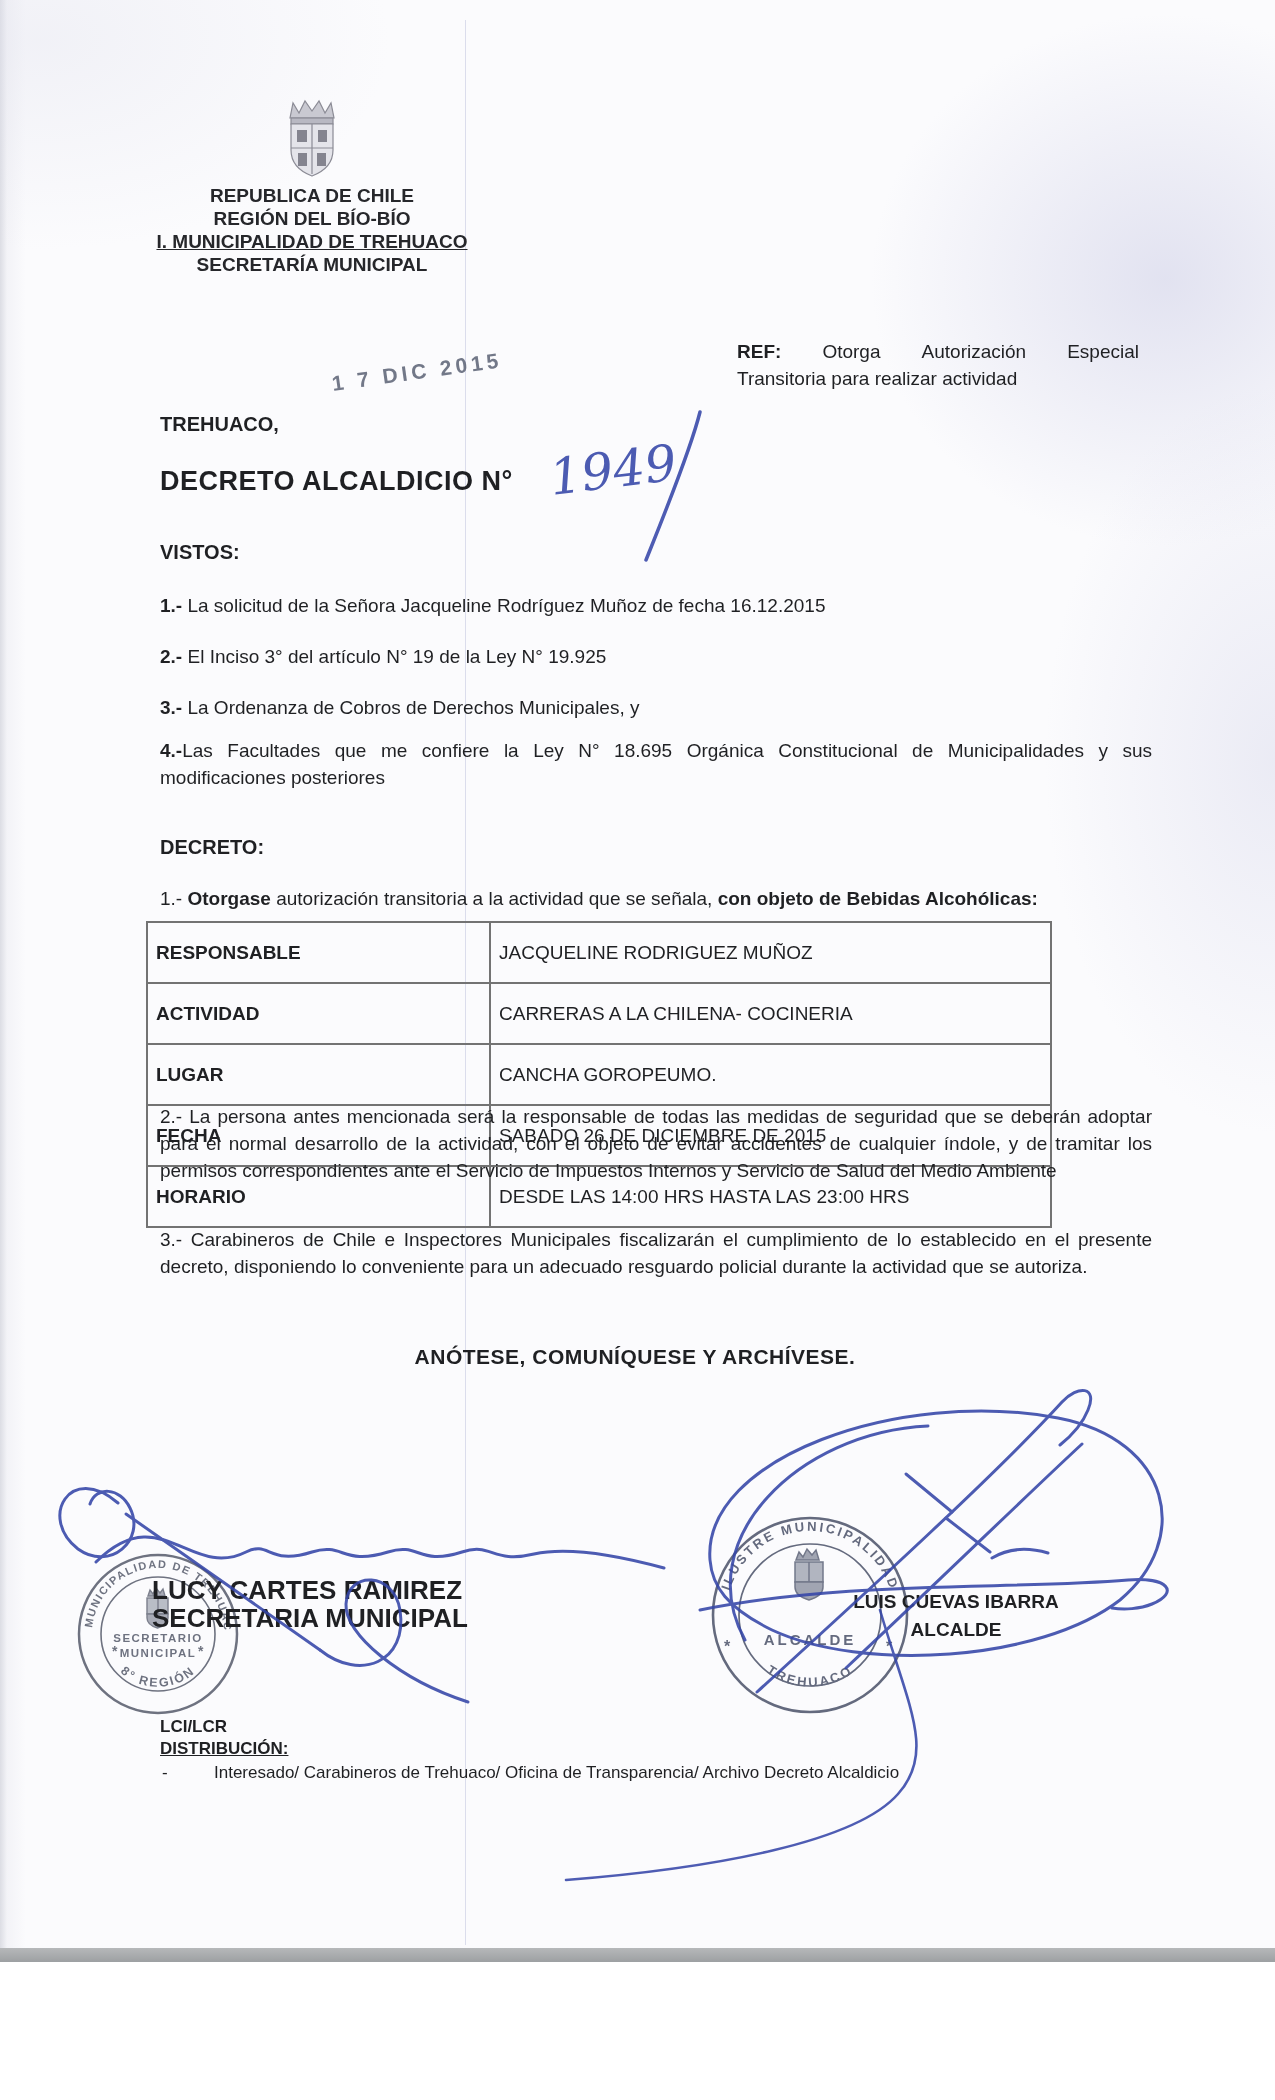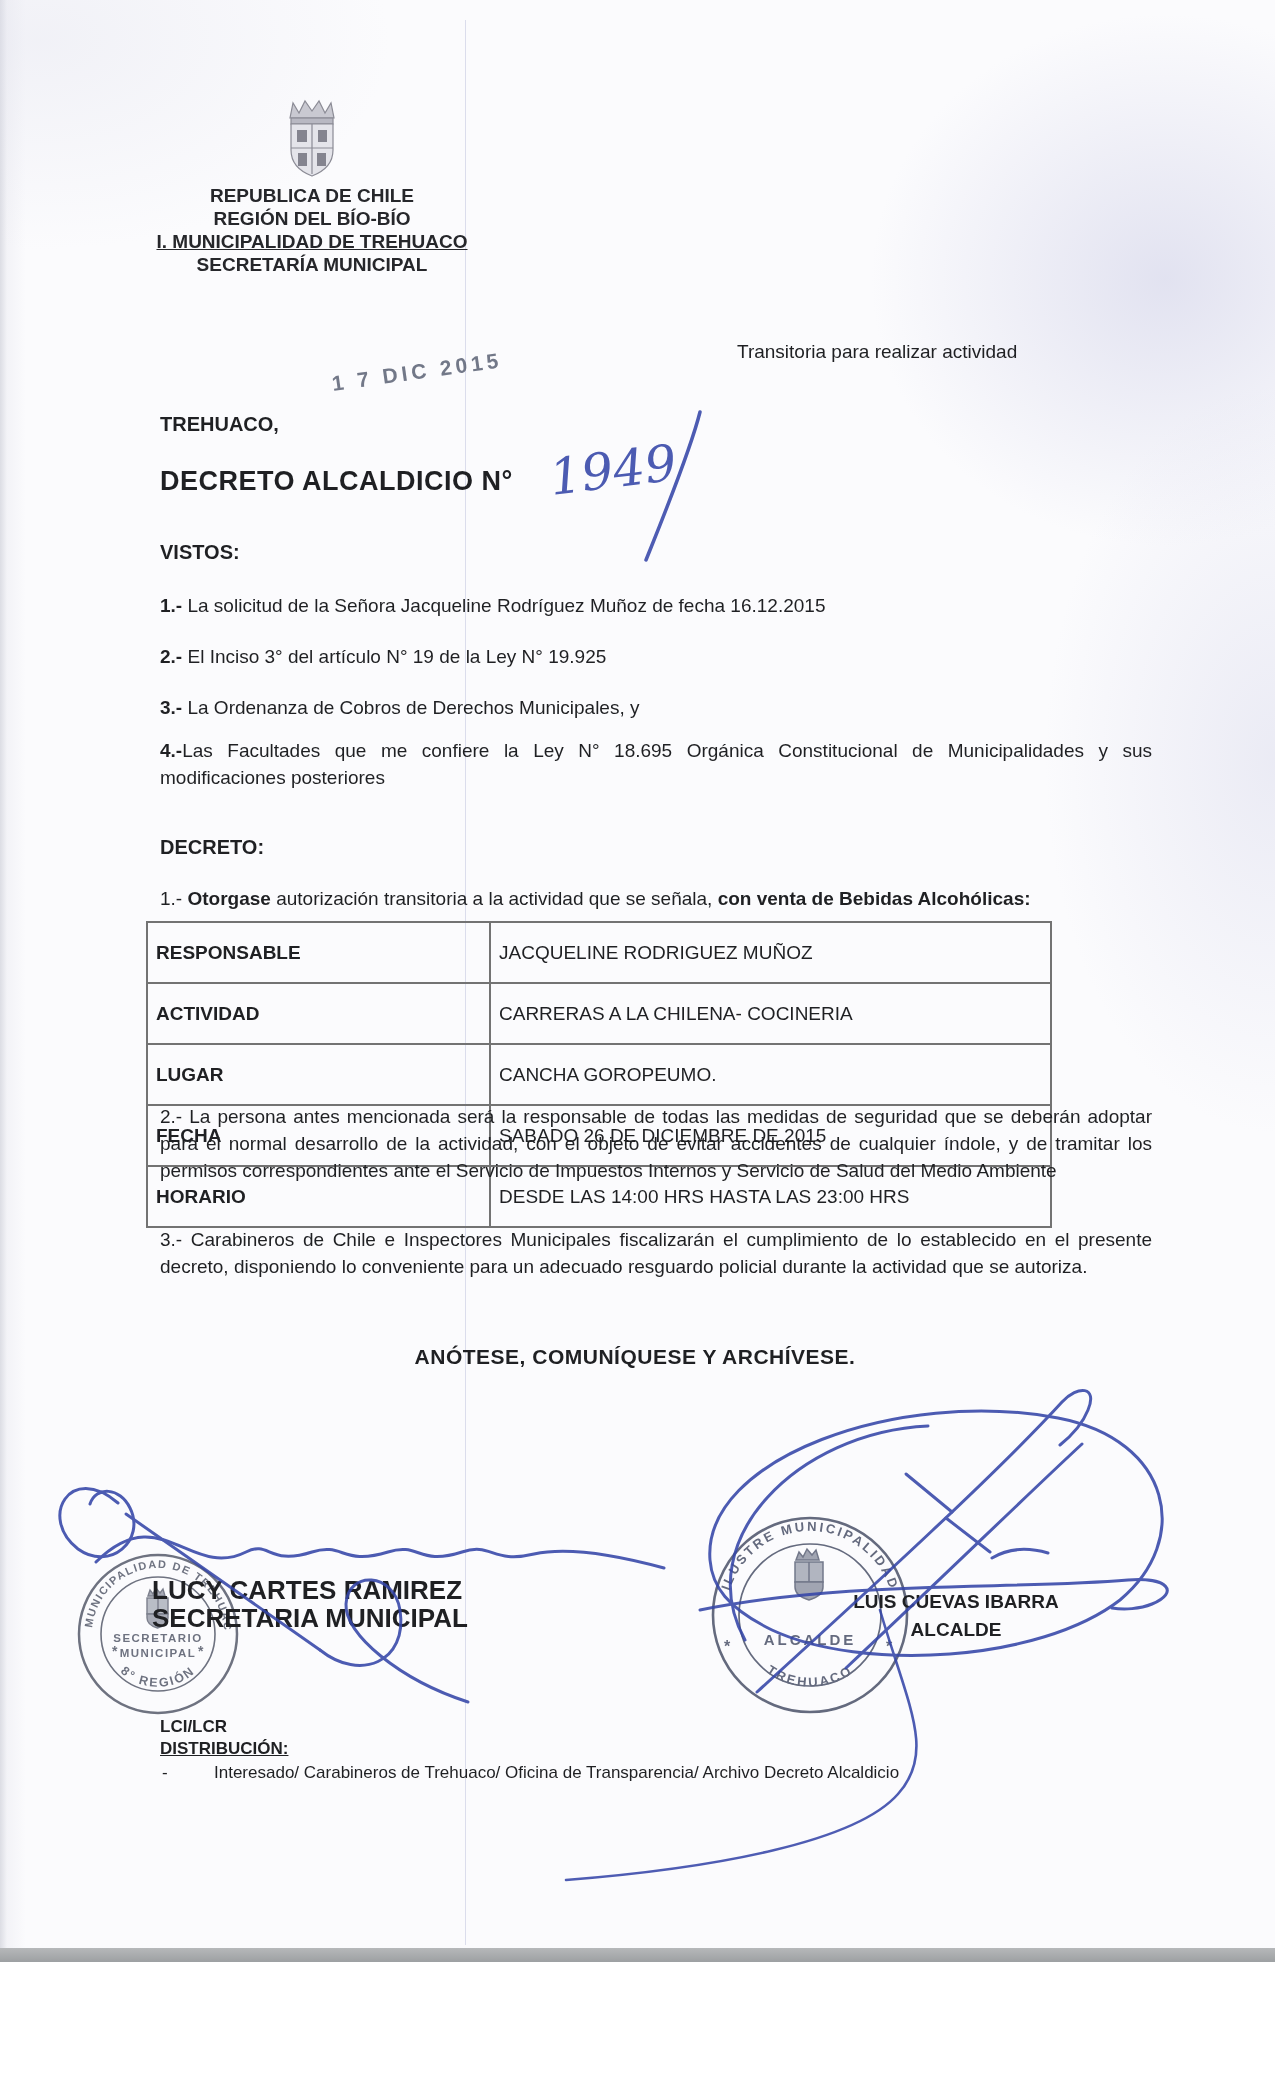--- a/index.html
+++ b/index.html
@@ -118,20 +118,26 @@
         <rect x="35" y="57" width="9" height="13" fill="#84848f" stroke="none"></rect>
       </g>
     </svg>
     <div>REPUBLICA DE CHILE</div>
     <div>REGIÓN DEL BÍO-BÍO</div>
     <div class="u">I. MUNICIPALIDAD DE TREHUACO</div>
     <div>SECRETARÍA  MUNICIPAL</div>
   </div>
 
   <div class="abs refblk">
+    <div class="refl1">
+      <span class="b">REF:</span>
+      <span>Otorga</span>
+      <span>Autorización</span>
+      <span>Especial</span>
+    </div>
     <div>Transitoria para realizar actividad</div>
   </div>
 
   <div class="abs place">TREHUACO,</div>
   <div class="abs datestamp">1 7 DIC  2015</div>
   <div class="abs decreetitle">DECRETO ALCALDICIO N°</div>
 
   <div class="abs h2" style="top:541px;">VISTOS:</div>
   <div class="abs bodyline" style="top:592px;">
     <span class="b">1.- </span><span>La solicitud de la Señora Jacqueline Rodríguez Muñoz de fecha  16.12.2015</span>
@@ -141,21 +147,21 @@
   </div>
   <div class="abs bodyline" style="top:694px;">
     <span class="b">3.- </span><span>La Ordenanza de  Cobros de Derechos Municipales, y</span>
   </div>
   <div class="abs bodyline just" style="top:737px;width:992px;">
     <span class="b">4.-</span><span>Las Facultades que me confiere la Ley N° 18.695 Orgánica Constitucional de Municipalidades y sus modificaciones posteriores</span>
   </div>
 
   <div class="abs h2" style="top:836px;">DECRETO:</div>
   <div class="abs bodyline" style="top:885px;">
-    <span>1.- </span><span class="b">Otorgase</span><span> autorización transitoria a la actividad que se señala, </span><span class="b">con venta de Bebidas Alcohólicas:</span>
+    <span>1.- </span><span class="b">Otorgase</span><span> autorización transitoria a la actividad que se señala, </span><span class="b">con objeto de Bebidas Alcohólicas:</span>
   </div>
 
   <table class="decree">
     <tbody>
       <tr>
         <td class="lab">RESPONSABLE</td>
         <td>JACQUELINE RODRIGUEZ MUÑOZ</td>
       </tr>
       <tr>
         <td class="lab">ACTIVIDAD</td>

